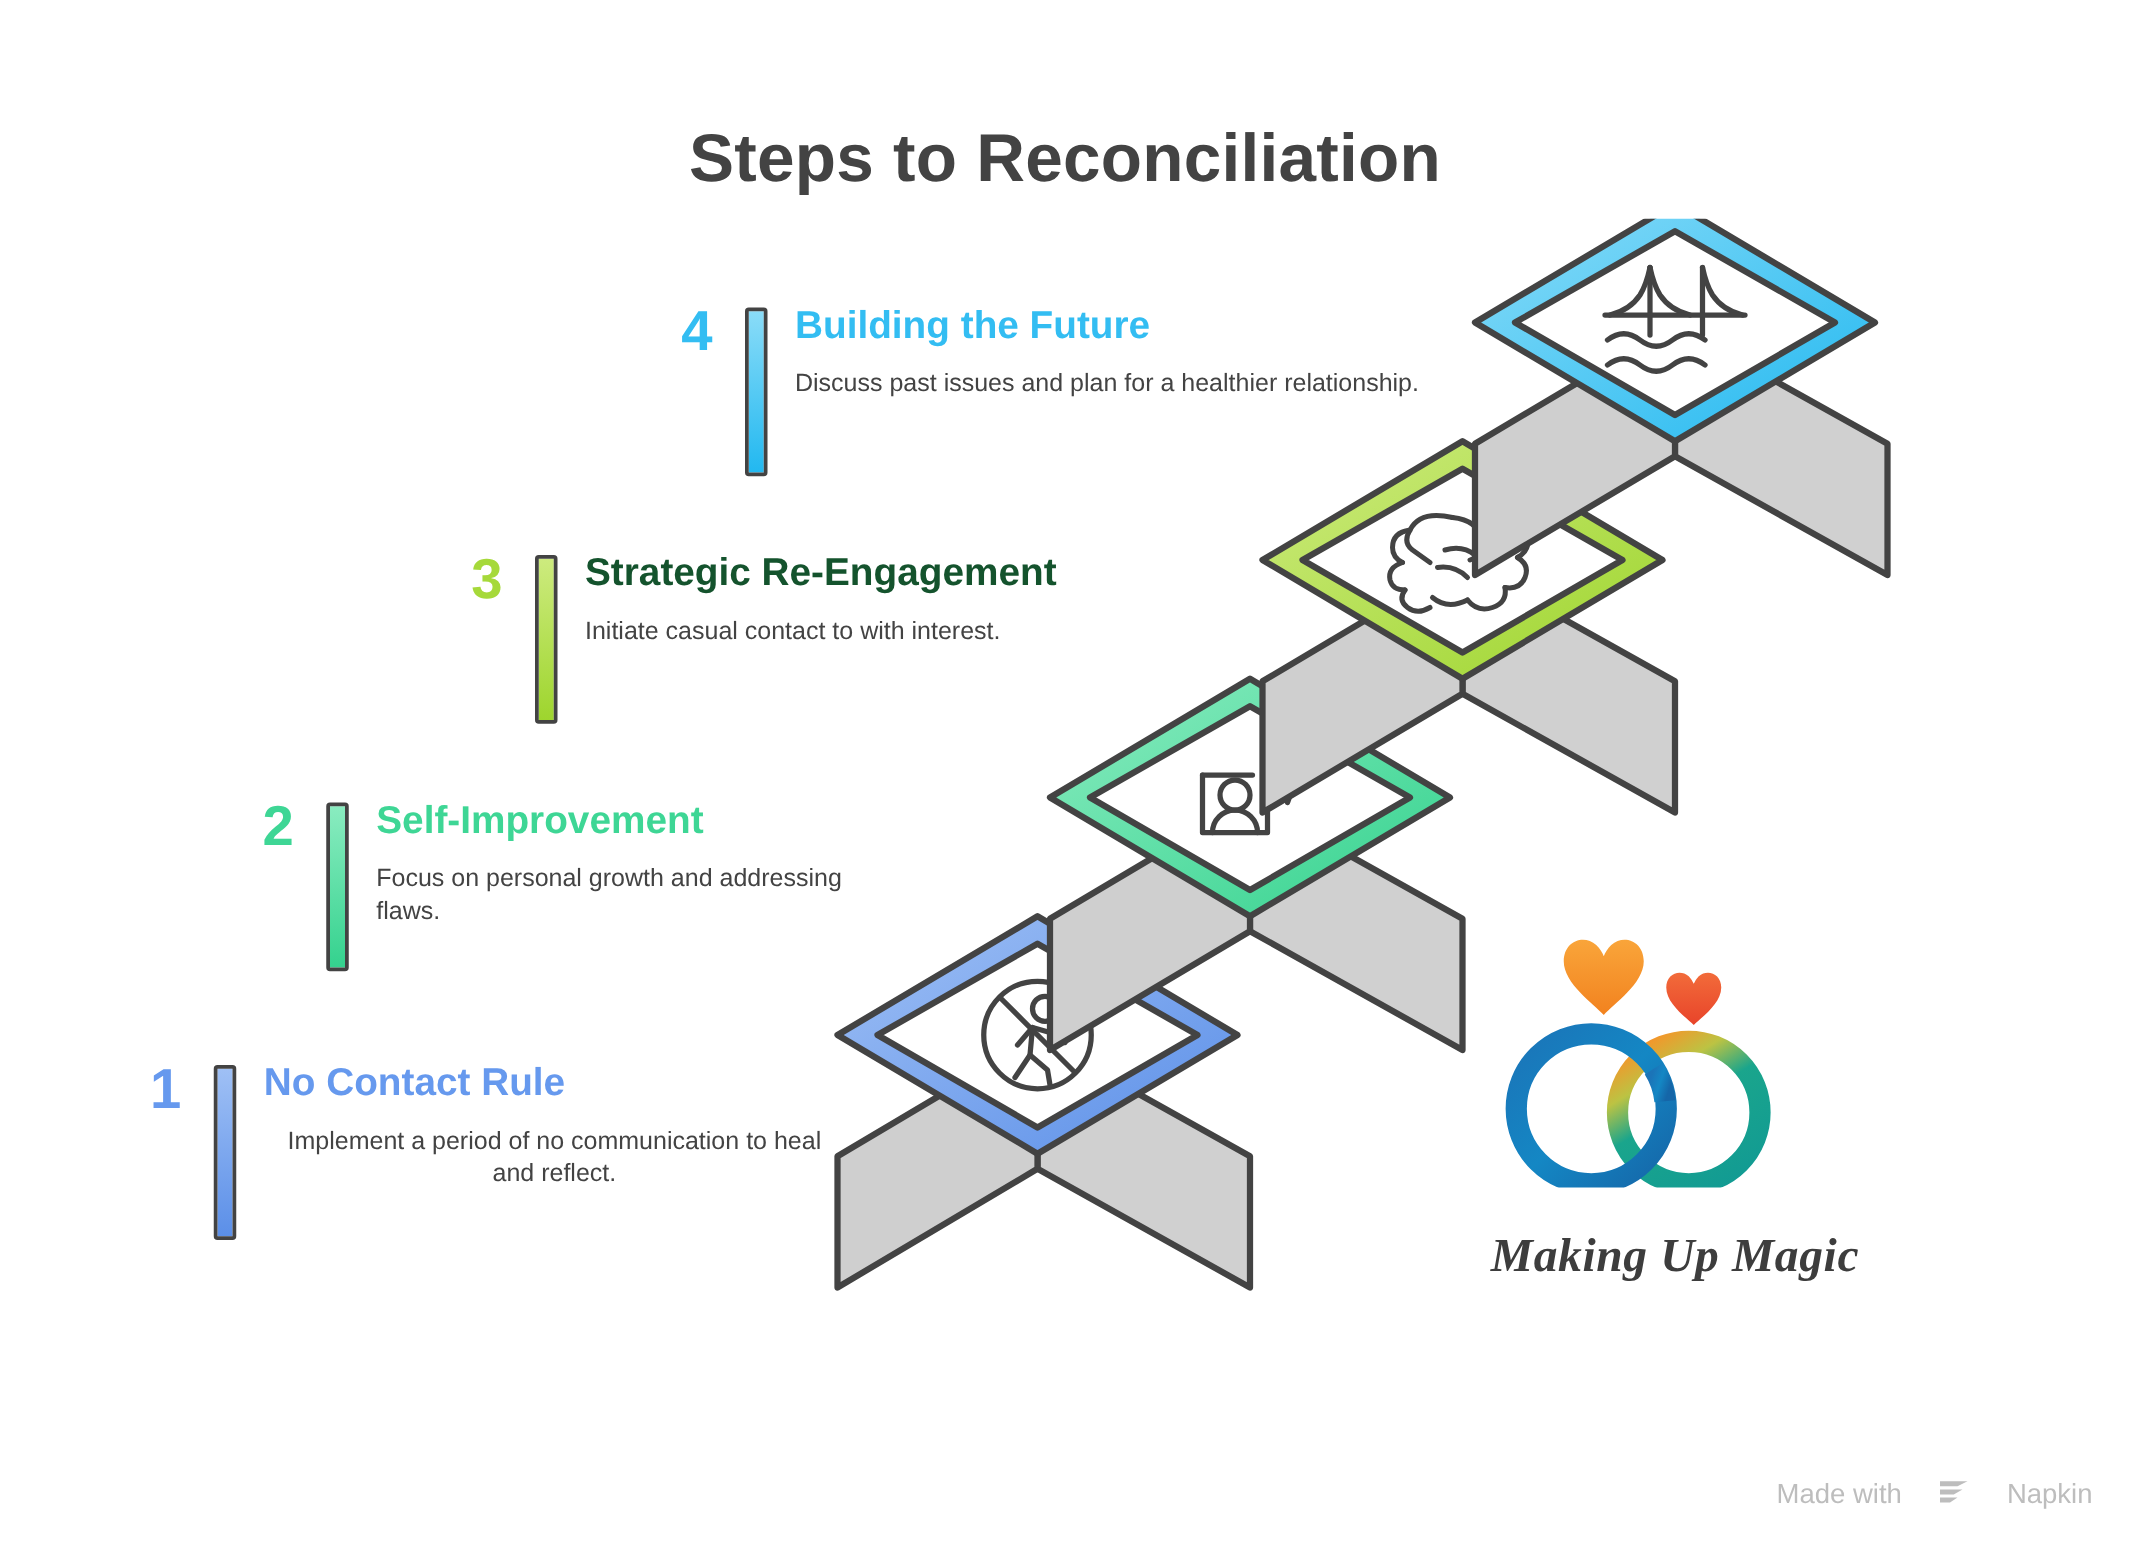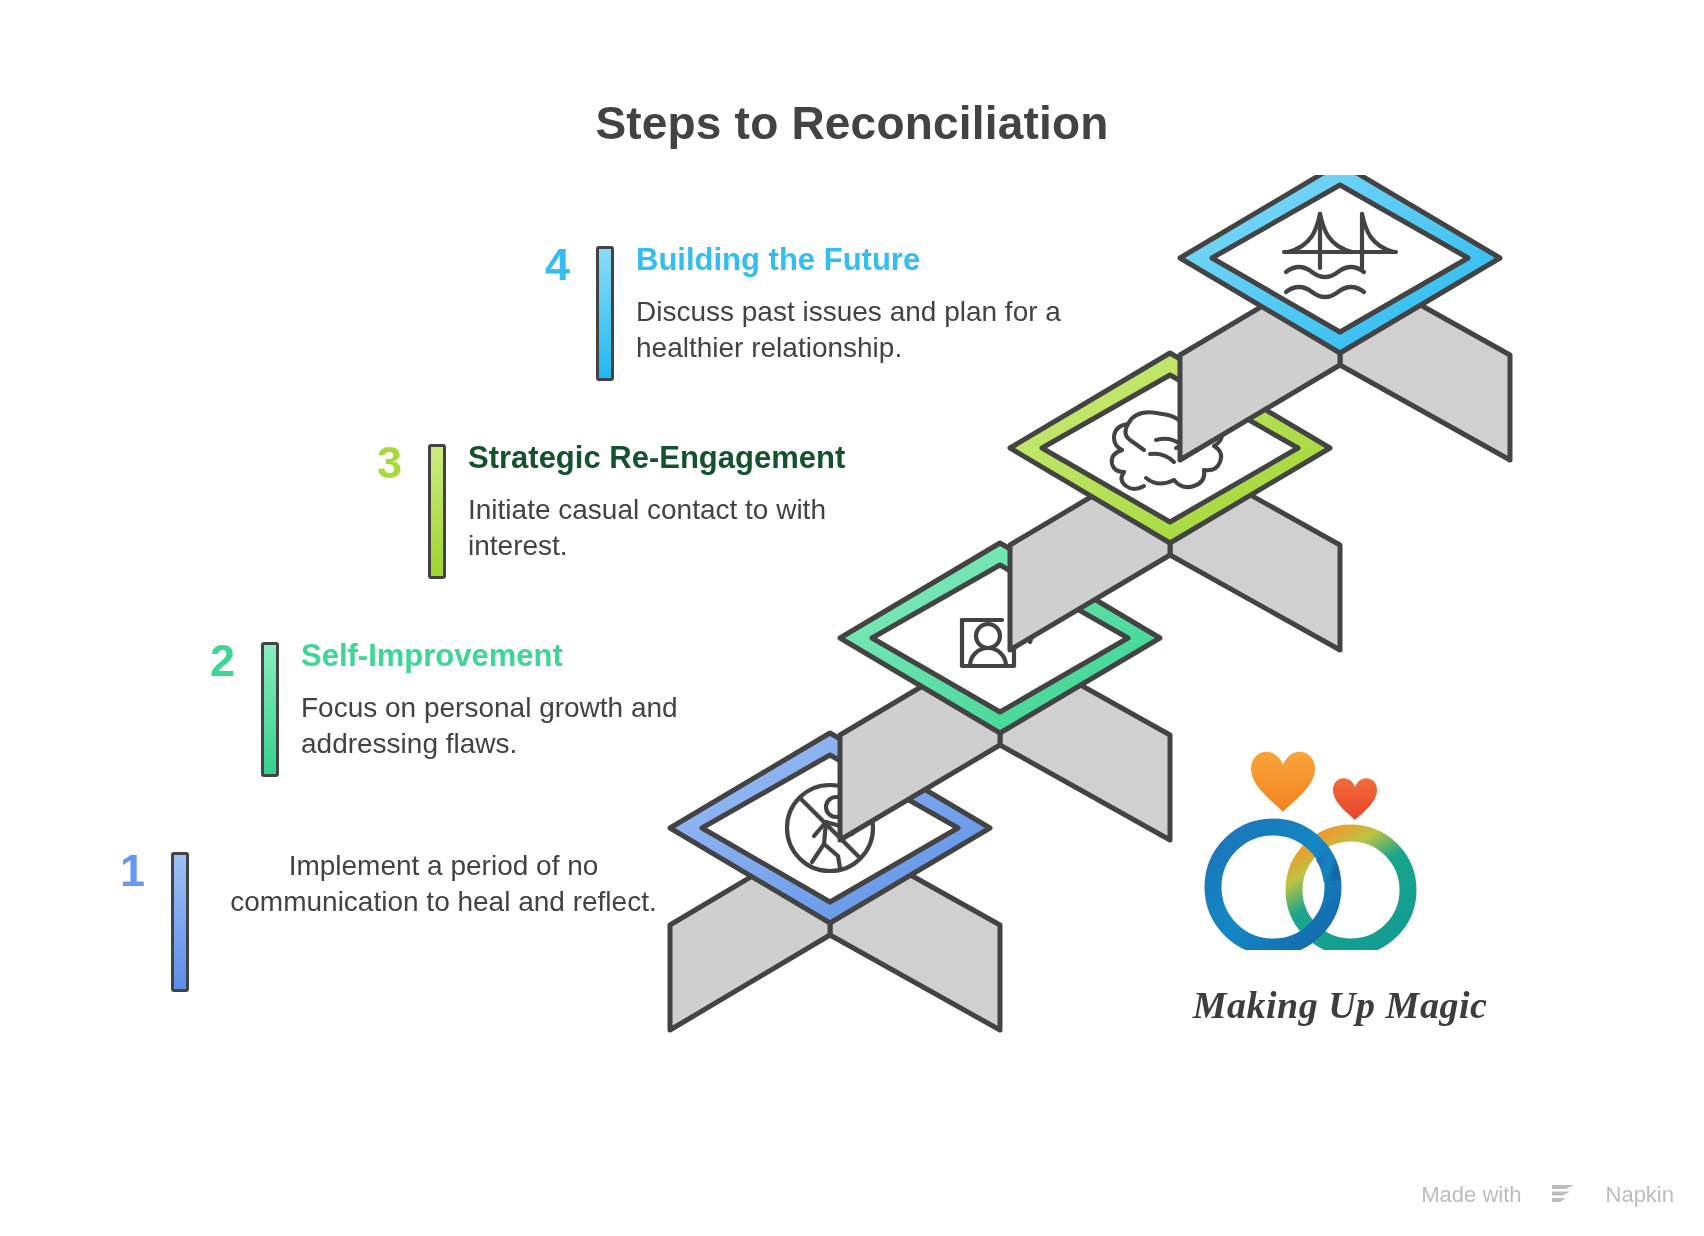--- a/index.html
+++ b/index.html
@@ -9,42 +9,42 @@
     font-family:"Liberation Sans", sans-serif;
     overflow:hidden;
     position:relative;
   }
   .stage{position:absolute;left:0;top:0;width:1704px;height:1236px;}
 
   
   .page-title{
     position:absolute;left:0;top:96px;width:1704px;
     text-align:center;
-    font-size:46px;font-weight:bold;color:#434343;
+    font-size:54px;font-weight:bold;color:#434343;
     letter-spacing:.2px;
   }
 
   
   .step-block{position:absolute;display:flex;align-items:flex-start;}
   .step-num{
     font-size:45px;font-weight:bold;line-height:1;
     width:70px;text-align:right;flex:0 0 auto;
   }
   .step-bar{
     width:18px;flex:0 0 auto;margin-left:26px;margin-top:4px;
     border:3.5px solid #434343;border-radius:3px;
     box-sizing:border-box;
   }
   .step-body{margin-left:22px;flex:1 1 auto;}
   .step-head{
     font-size:31px;font-weight:bold;line-height:1.15;
     margin:0 0 16px 0;white-space:nowrap;
   }
   .step-desc{
-    font-size:28px;color:#434343;line-height:1.3;margin:0;
+    font-size:20px;color:#434343;line-height:1.3;margin:0;
   }
 
   
   #step4{left:500px;top:242px;width:660px;}
   #step4 .step-bar{height:135px;}
   #step3{left:332px;top:440px;width:680px;}
   #step3 .step-bar{height:135px;}
   #step2{left:165px;top:638px;width:660px;}
   #step2 .step-bar{height:135px;}
   #step1{left:0px;top:848px;width:680px;}
@@ -203,20 +203,21 @@
     <div class="step-body">
       <div class="step-head" style="color:#3ed695;">Self-Improvement</div>
       <div class="step-desc" style="max-width:385px;">Focus on personal growth and addressing flaws.</div>
     </div>
   </div>
 
   <div class="step-block" id="step1">
     <div class="step-num" style="color:#6699ee;">1</div>
     <div class="step-bar" style="background:linear-gradient(180deg,#9fc0f5,#5b8fe8);"></div>
     <div class="step-body">
+      <div class="step-head" style="color:#6699ee;">No Contact Rule</div>
       <div class="step-desc" style="max-width:465px;text-align:center;">Implement a period of no communication to heal and reflect.</div>
     </div>
   </div>
 
   <div class="brand">
     <svg class="brand-mark" viewBox="0 0 370 215" xmlns="http://www.w3.org/2000/svg">
       <defs>
         <linearGradient id="ringBlue" x1="0" y1="0" x2="1" y2="1">
           <stop offset="0" stop-color="#1b74b8"></stop>
           <stop offset="0.5" stop-color="#1487c4"></stop>

